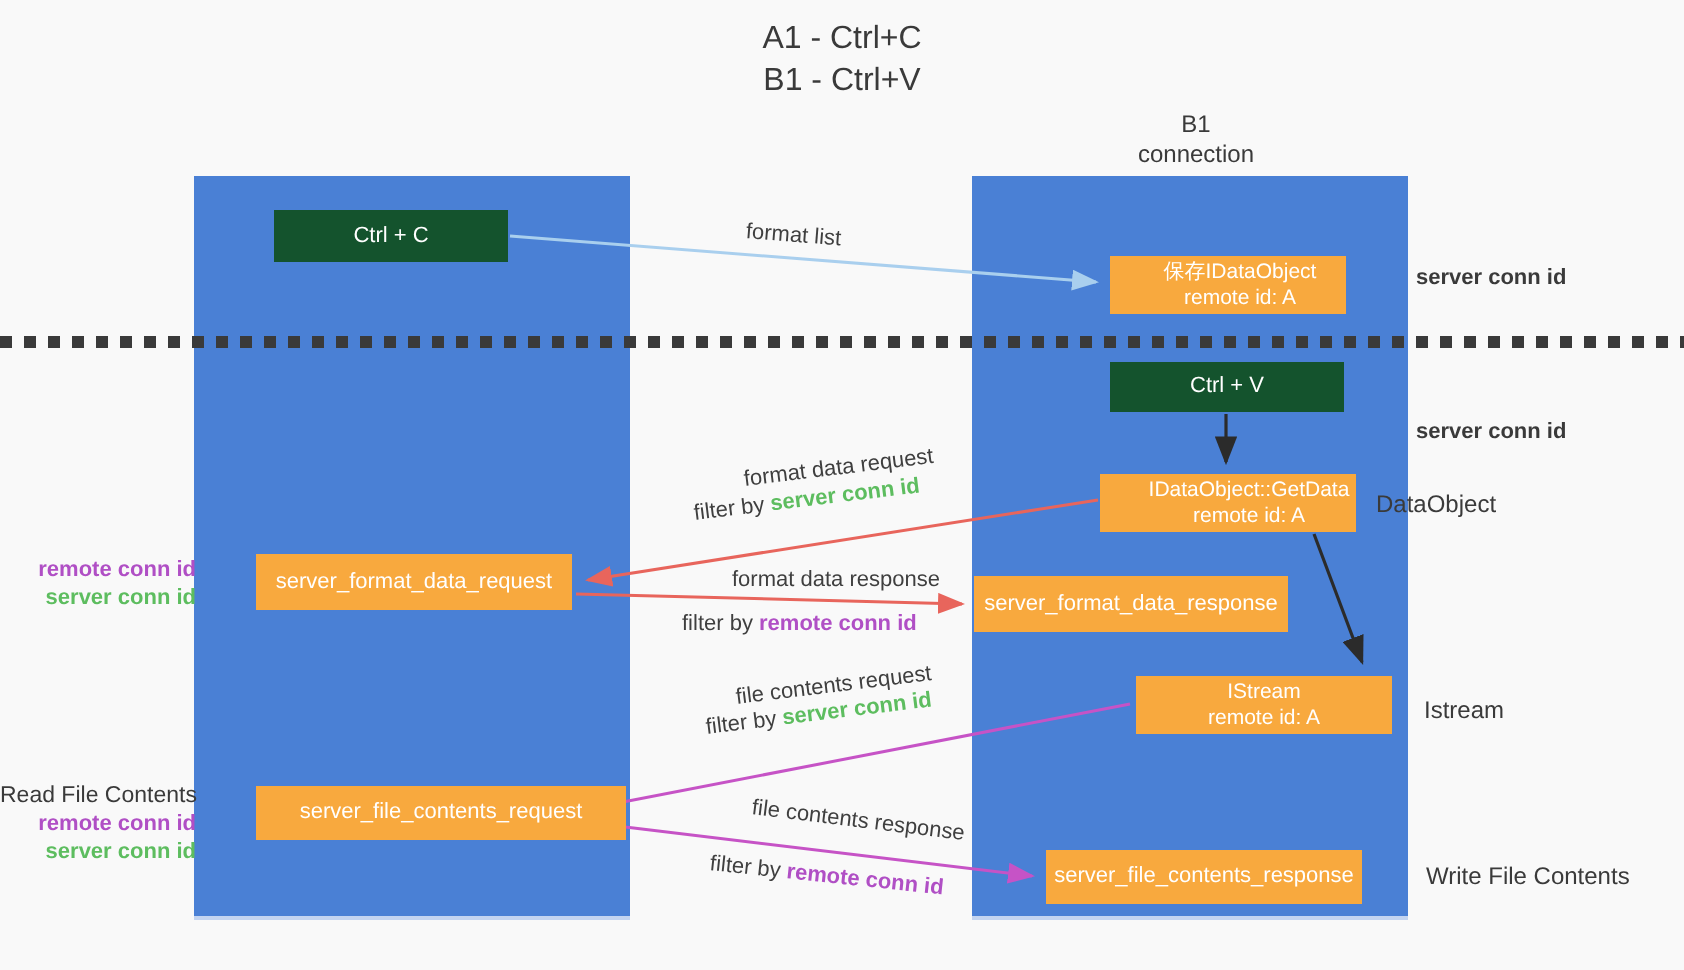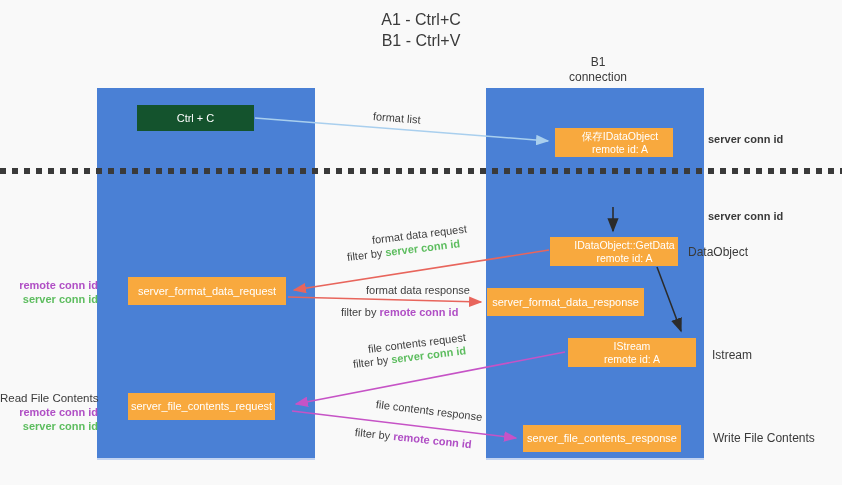--- a/index.html
+++ b/index.html
@@ -48,21 +48,21 @@
   .node.green  { background: #14532d; }
   .node.orange { background: #f8a93e; }
   .node.two-line { font-size: 10.5px; }
   #node-ctrl-c          { left: 137px; top: 105px; width: 117px; height: 26px; }
   #node-save-obj        { left: 555px; top: 128px; width: 118px; height: 29px; padding-left: 12px; }
   #node-ctrl-v          { left: 555px; top: 181px; width: 117px; height: 25px; }
   #node-getdata         { left: 550px; top: 237px; width: 128px; height: 29px; padding-left: 21px; }
   #node-format-request  { left: 128px; top: 277px; width: 158px; height: 28px; }
   #node-format-response { left: 487px; top: 288px; width: 157px; height: 28px; }
   #node-istream         { left: 568px; top: 338px; width: 128px; height: 29px; }
-  #node-file-request    { left: 128px; top: 393px; width: 147px; height: 27px; }
+  #node-file-request    { left: 128px; top: 393px; width: 185px; height: 27px; }
   #node-file-response   { left: 523px; top: 425px; width: 158px; height: 27px; }
   svg.arrows {
     position: absolute; left: 0; top: 0; z-index: 3;
     pointer-events: none;
   }
   .arrow-label {
     position: absolute; z-index: 7;
     font-size: 11px; color: #3f3f3f; white-space: nowrap;
     transform-origin: left center;
   }
@@ -141,20 +141,23 @@
 
   <div class="dotted-divider"></div>
 
   <div id="node-ctrl-c" class="node green">
     <div>Ctrl + C</div>
   </div>
   <div id="node-save-obj" class="node orange two-line">
     <div>保存IDataObject</div>
     <div>remote id: A</div>
   </div>
+  <div id="node-ctrl-v" class="node green">
+    <div>Ctrl + V</div>
+  </div>
   <div id="node-getdata" class="node orange two-line">
     <div>IDataObject::GetData</div>
     <div>remote id: A</div>
   </div>
   <div id="node-format-response" class="node orange">
     <div>server_format_data_response</div>
   </div>
   <div id="node-format-request" class="node orange">
     <div>server_format_data_request</div>
   </div>

